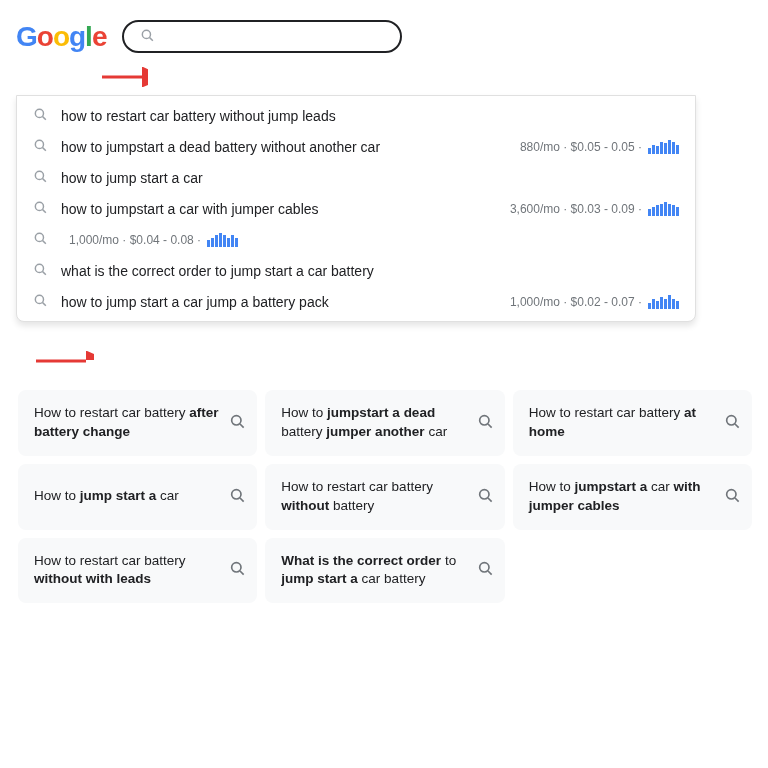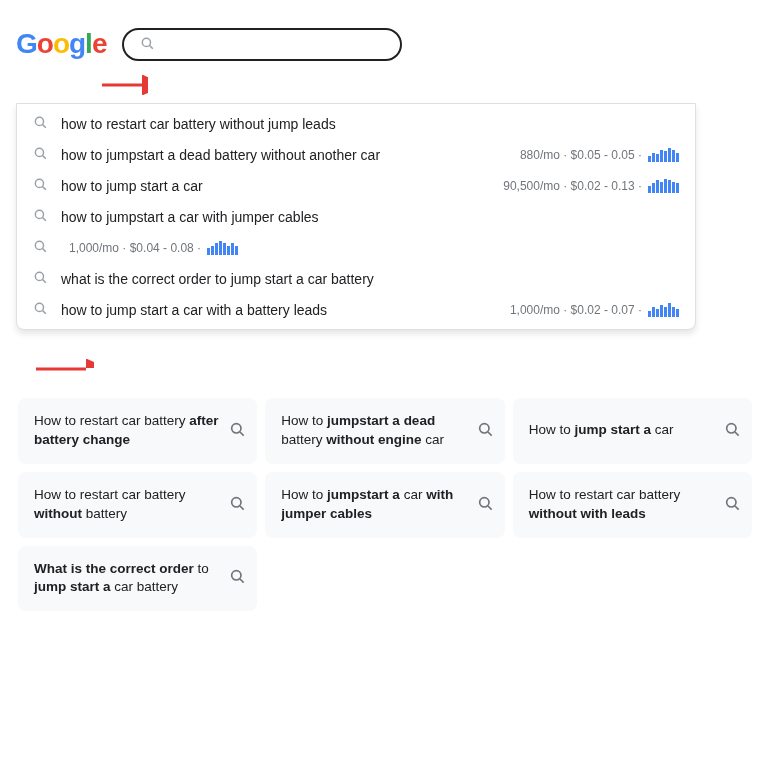--- a/index.html
+++ b/index.html
@@ -8,22 +8,22 @@
       background: #fff;
       color: #202124;
       width: 768px;
       min-height: 768px;
       overflow-x: hidden;
     }
 
     
     .header {
       display: flex;
-      align-items: flex-start;
-      padding: 28px 16px 8px 16px;
+      align-items: center;
+      padding: 20px 16px 8px 16px;
       position: relative;
     }
 
     .google-logo {
       font-size: 28px;
       font-weight: bold;
       margin-right: 16px;
       letter-spacing: -1px;
       flex-shrink: 0;
     }
@@ -226,37 +226,37 @@
           <span style="height: 12px;"></span>
           <span style="height: 9px;"></span>
         </span></span>
     </div>
     <div class="suggestion-item">
       <span class="suggestion-icon"><svg width="14" height="14" viewBox="0 0 24 24" fill="none" stroke="#9aa0a6" stroke-width="2.5">
           <circle cx="11" cy="11" r="7"></circle>
           <line x1="16.5" y1="16.5" x2="22" y2="22"></line>
         </svg></span>
       <span class="suggestion-text">how to jump start a car</span>
-      <span class="suggestion-meta">90,500/mo · $0.02 - 0.13 ·<span class="mini-chart">
+    </div>
+    <div class="suggestion-item">
+      <span class="suggestion-icon"><svg width="14" height="14" viewBox="0 0 24 24" fill="none" stroke="#9aa0a6" stroke-width="2.5">
+          <circle cx="11" cy="11" r="7"></circle>
+          <line x1="16.5" y1="16.5" x2="22" y2="22"></line>
+        </svg></span>
+      <span class="suggestion-text">how to jumpstart a car with jumper cables</span>
+      <span class="suggestion-meta">3,600/mo · $0.03 - 0.09 ·<span class="mini-chart">
           <span style="height: 7px;"></span>
-          <span style="height: 10px;"></span>
-          <span style="height: 13px;"></span>
+          <span style="height: 9px;"></span>
           <span style="height: 11px;"></span>
+          <span style="height: 12px;"></span>
           <span style="height: 14px;"></span>
-          <span style="height: 13px;"></span>
+          <span style="height: 12px;"></span>
           <span style="height: 11px;"></span>
-          <span style="height: 10px;"></span>
+          <span style="height: 9px;"></span>
         </span></span>
-    </div>
-    <div class="suggestion-item">
-      <span class="suggestion-icon"><svg width="14" height="14" viewBox="0 0 24 24" fill="none" stroke="#9aa0a6" stroke-width="2.5">
-          <circle cx="11" cy="11" r="7"></circle>
-          <line x1="16.5" y1="16.5" x2="22" y2="22"></line>
-        </svg></span>
-      <span class="suggestion-text">how to jumpstart a car with jumper cables</span>
     </div>
     <div class="suggestion-item">
       <span class="suggestion-icon"><svg width="14" height="14" viewBox="0 0 24 24" fill="none" stroke="#9aa0a6" stroke-width="2.5">
           <circle cx="11" cy="11" r="7"></circle>
           <line x1="16.5" y1="16.5" x2="22" y2="22"></line>
         </svg></span>
       <span class="suggestion-meta">1,000/mo · $0.04 - 0.08 ·<span class="mini-chart">
           <span style="height: 7px;"></span>
           <span style="height: 9px;"></span>
           <span style="height: 12px;"></span>
@@ -272,21 +272,21 @@
           <circle cx="11" cy="11" r="7"></circle>
           <line x1="16.5" y1="16.5" x2="22" y2="22"></line>
         </svg></span>
       <span class="suggestion-text">what is the correct order to jump start a car battery</span>
     </div>
     <div class="suggestion-item">
       <span class="suggestion-icon"><svg width="14" height="14" viewBox="0 0 24 24" fill="none" stroke="#9aa0a6" stroke-width="2.5">
           <circle cx="11" cy="11" r="7"></circle>
           <line x1="16.5" y1="16.5" x2="22" y2="22"></line>
         </svg></span>
-      <span class="suggestion-text">how to jump start a car with a battery leads</span>
+      <span class="suggestion-text">how to jump start a car jump a battery pack</span>
       <span class="suggestion-meta">1,000/mo · $0.02 - 0.07 ·<span class="mini-chart">
           <span style="height: 6px;"></span>
           <span style="height: 10px;"></span>
           <span style="height: 8px;"></span>
           <span style="height: 12px;"></span>
           <span style="height: 10px;"></span>
           <span style="height: 14px;"></span>
           <span style="height: 10px;"></span>
           <span style="height: 8px;"></span>
         </span></span>
@@ -309,21 +309,28 @@
 
 <div class="cards-grid">
 <div class="card">
       <span class="card-text">How to restart car battery <b>after battery </b><b>change</b></span>
       <span class="card-search-icon"><svg width="16" height="16" viewBox="0 0 24 24" fill="none" stroke="#70757a" stroke-width="2.5">
           <circle cx="11" cy="11" r="7"></circle>
           <line x1="16.5" y1="16.5" x2="22" y2="22"></line>
         </svg></span>
     </div>
     <div class="card">
-      <span class="card-text">How to <b>jumpstart a dead</b> battery <b>without engine</b> car</span>
+      <span class="card-text">How to <b>jumpstart a dead</b> battery <b>jumper another</b> car</span>
+      <span class="card-search-icon"><svg width="16" height="16" viewBox="0 0 24 24" fill="none" stroke="#70757a" stroke-width="2.5">
+          <circle cx="11" cy="11" r="7"></circle>
+          <line x1="16.5" y1="16.5" x2="22" y2="22"></line>
+        </svg></span>
+    </div>
+    <div class="card">
+      <span class="card-text">How to restart car battery <b>at home</b></span>
       <span class="card-search-icon"><svg width="16" height="16" viewBox="0 0 24 24" fill="none" stroke="#70757a" stroke-width="2.5">
           <circle cx="11" cy="11" r="7"></circle>
           <line x1="16.5" y1="16.5" x2="22" y2="22"></line>
         </svg></span>
     </div>
     <div class="card">
       <span class="card-text">How to <b>jump start a</b> car</span>
       <span class="card-search-icon"><svg width="16" height="16" viewBox="0 0 24 24" fill="none" stroke="#70757a" stroke-width="2.5">
           <circle cx="11" cy="11" r="7"></circle>
           <line x1="16.5" y1="16.5" x2="22" y2="22"></line>

